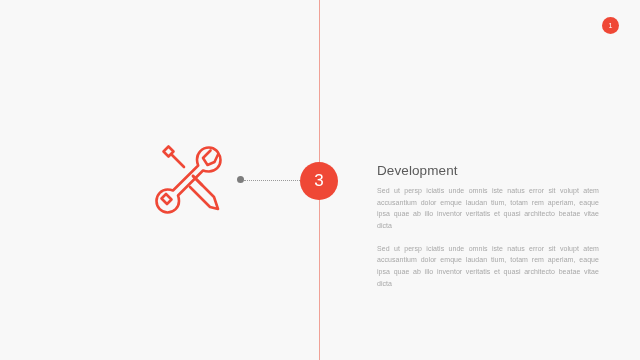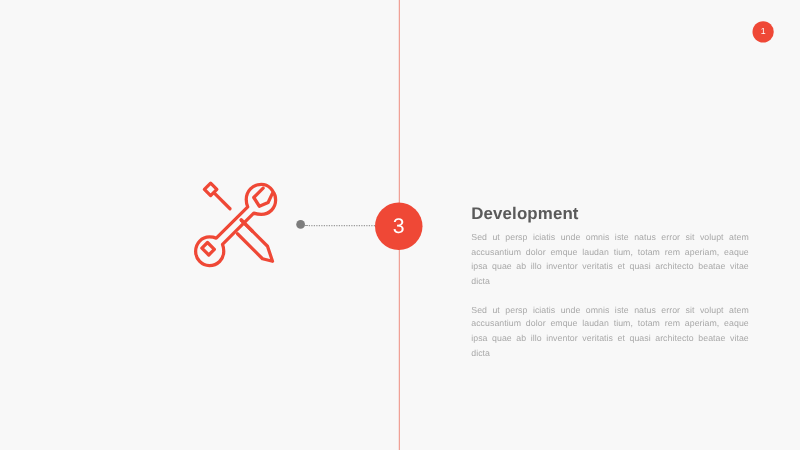--- a/index.html
+++ b/index.html
@@ -99,21 +99,21 @@
   
   #content {
     position: absolute;
     left: 377px;
     top: 163px;
     width: 222px;
   }
   #heading {
     margin: 0 0 7px 0;
     font-size: 13.5px;
-    font-weight: 700;
+    font-weight: 400;
     color: #5a5a5a;
     letter-spacing: 0.1px;
   }
   .body-para {
     margin: 0;
     font-size: 7px;
     line-height: 11.6px;
     color: #a8a8a8;
     text-align: justify;
     letter-spacing: 0.05px;

